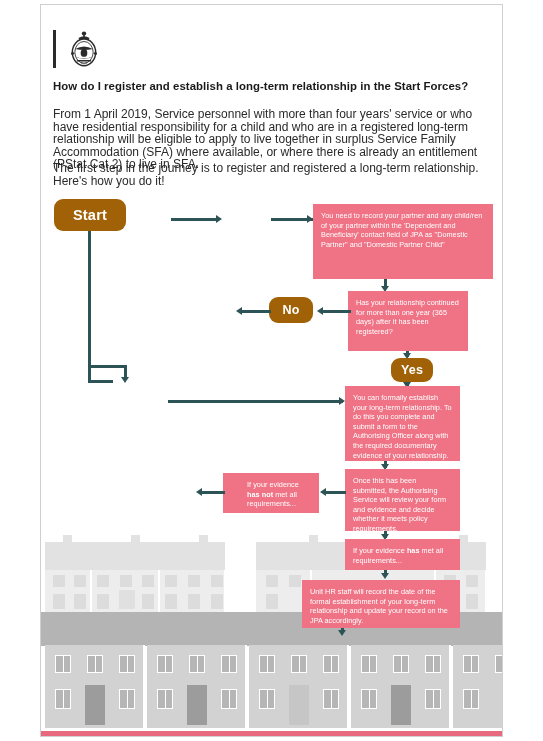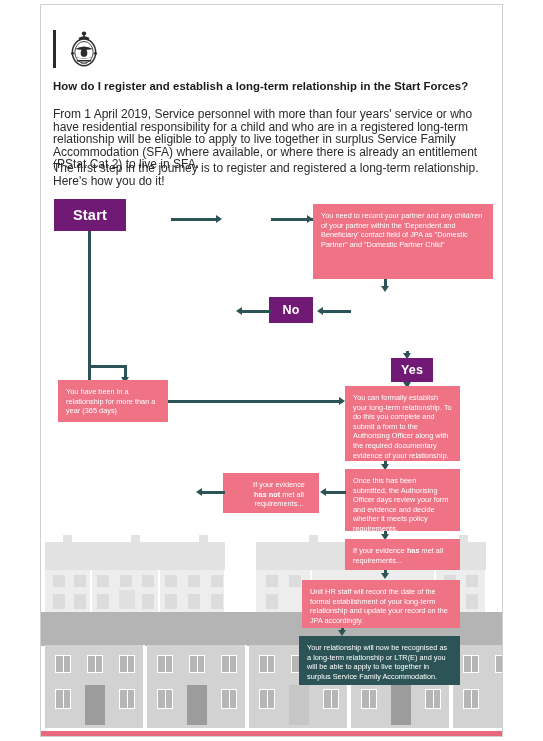--- a/index.html
+++ b/index.html
@@ -173,27 +173,28 @@
     font-size: 7.3px;
     line-height: 9.6px;
     padding: 7px 8px 6px 8px;
     letter-spacing: 0.02px;
   }
   .pink { background: #ef7285; }
   .teal { background: #2c5355; }
 
   .label-box {
     position: absolute;
-    background: #701a75;
+    background: #a16207;
     color: #ffffff;
     font-weight: bold;
     display: flex;
     align-items: center;
     justify-content: center;
     letter-spacing: 0.2px;
+    border-radius: 9px;
   }
   .start-box { font-size: 14.5px; }
   .yn-box { font-size: 12.5px; }
 
   .line {
     position: absolute;
     background: #2c5355;
   }
   .arrow {
     position: absolute;
@@ -345,65 +346,64 @@
 
 
     <div class="line" style="left:230px; top:212.5px; width:42px; height:3px;"></div>
     <div class="arrow ar-right" style="left:266px; top:209.5px;"></div>
 
     <div class="node pink" style="left:272px; top:199px; width:180px; height:75px;">You need to record your partner and any child/ren of your partner within the 'Dependent and Beneficiary' contact field of JPA as "Domestic Partner" and "Domestic Partner Child"</div>
 
     <div class="line" style="left:343px; top:274px; width:3px; height:10px;"></div>
     <div class="arrow ar-down" style="left:340px; top:281px;"></div>
 
+    <div class="node pink" style="left:307px; top:286px; width:120px; height:60px;">Has your relationship continued for more than one year (365 days) after it has been registered?</div>
 
     <div class="line" style="left:280px; top:304.5px; width:30px; height:3px;"></div>
     <div class="arrow ar-left" style="left:276px; top:301.5px;"></div>
     <div class="label-box yn-box" style="left:228px; top:292px; width:44px; height:26px;">No</div>
     <div class="line" style="left:200px; top:304.5px; width:30px; height:3px;"></div>
     <div class="arrow ar-left" style="left:195px; top:301.5px;"></div>
 
 
     <div class="line" style="left:365px; top:346px; width:3px; height:6px;"></div>
     <div class="arrow ar-down" style="left:362px; top:348px;"></div>
     <div class="label-box yn-box" style="left:350px; top:353px; width:42px; height:24px;">Yes</div>
     <div class="line" style="left:365px; top:377px; width:3px; height:4px;"></div>
     <div class="arrow ar-down" style="left:362px; top:377px;"></div>
 
-    <div class="node pink" style="left:17px; top:375px; width:110px; height:42px;">You have been in a relationship for more than a year (365 days)</div>
 
     <div class="line" style="left:127px; top:394.5px; width:175px; height:3px;"></div>
     <div class="arrow ar-right" style="left:298px; top:391.5px;"></div>
 
     <div class="node pink" style="left:304px; top:381px; width:115px; height:75px;">You can formally establish your long-term relationship. To do this you complete and submit a form to the Authorising Officer along with the required documentary evidence of your relationship.</div>
 
     <div class="line" style="left:343px; top:456px; width:3px; height:7px;"></div>
     <div class="arrow ar-down" style="left:340px; top:459px;"></div>
 
-    <div class="node pink" style="left:304px; top:464px; width:115px; height:62px;">Once this has been submitted, the Authorising Officer days review your form and evidence and decide whether it meets policy requirements.</div>
+    <div class="node pink" style="left:304px; top:464px; width:115px; height:62px;">Once this has been submitted, the Authorising Service will review your form and evidence and decide whether it meets policy requirements.</div>
 
     <div class="line" style="left:283px; top:485.5px; width:22px; height:3px;"></div>
     <div class="arrow ar-left" style="left:279px; top:482.5px;"></div>
 
-    <div class="node pink" style="left:182px; top:468px; width:96px; height:40px; text-align:center;padding-left:24px;"><span>If your evidence </span><b>has not</b><span> met all requirements...</span></div>
+    <div class="node pink" style="left:182px; top:468px; width:96px; height:40px; text-align:left;padding-left:24px;"><span>If your evidence </span><b>has not</b><span> met all requirements...</span></div>
 
     <div class="line" style="left:160px; top:485.5px; width:24px; height:3px;"></div>
     <div class="arrow ar-left" style="left:155px; top:482.5px;"></div>
 
 
     <div class="line" style="left:343px; top:526px; width:3px; height:7px;"></div>
     <div class="arrow ar-down" style="left:340px; top:529px;"></div>
 
     <div class="node pink" style="left:304px; top:534px; width:115px; height:31px; text-align:left;"><span>If your evidence </span><b>has</b><span> met all requirements...</span></div>
 
     <div class="line" style="left:343px; top:565px; width:3px; height:6px;"></div>
     <div class="arrow ar-down" style="left:340px; top:568px;"></div>
 
     <div class="node pink" style="left:261px; top:575px; width:158px; height:48px;">Unit HR staff will record the date of the formal establishment of your long-term relationship and update your record on the JPA accordingly.</div>
 
     <div class="line" style="left:300px; top:623px; width:3px; height:5px;"></div>
     <div class="arrow ar-down" style="left:297px; top:625px;"></div>
 
-    <div class="node teal" style="left:258px; top:631px; width:161px; height:49px;">Your relationship will now be recognised as a long-term relationship or LTR(E) and you will be able to apply to live together in surplus Service Family Accommodation.</div>
 
   </div>
 
 </div>
 
 </body></html>

